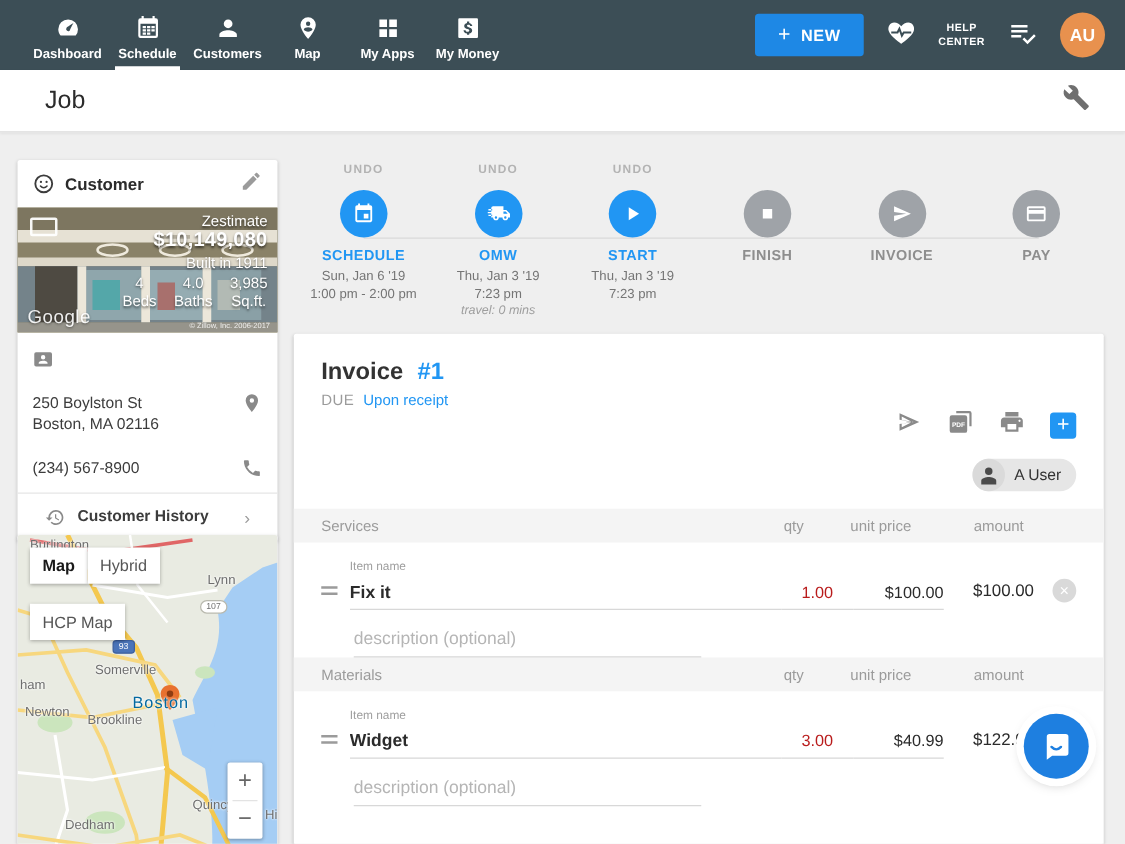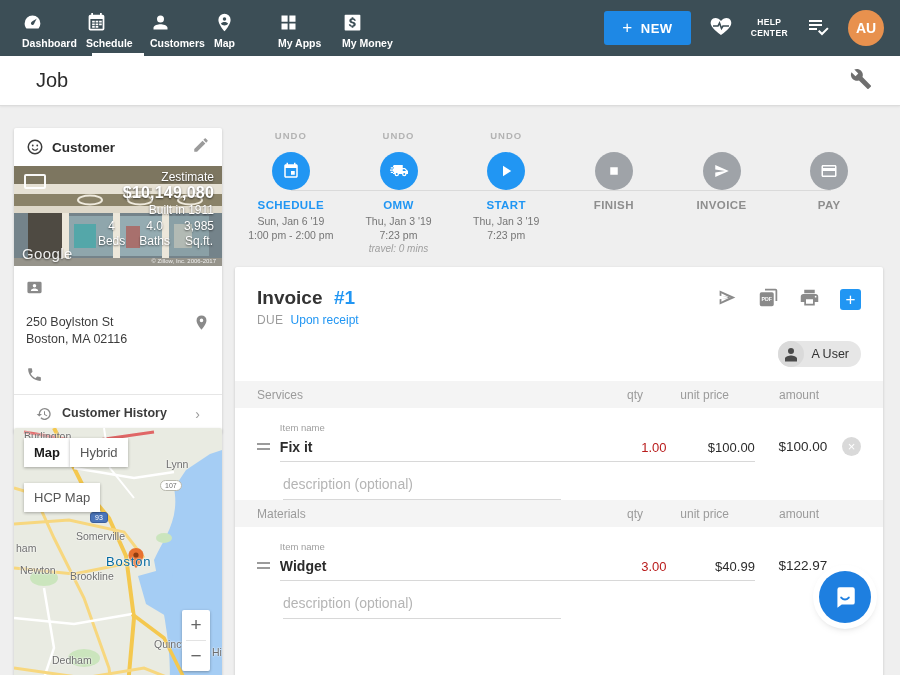--- a/index.html
+++ b/index.html
@@ -4,21 +4,21 @@
 <style>
   * { margin:0; padding:0; box-sizing:border-box; }
   html,body { width:900px; height:675px; overflow:hidden; background:#EFEFEF;
     font-family:"Liberation Sans", sans-serif; }
   #app { position:relative; width:900px; height:675px; }
 
   
   .topnav { position:absolute; top:0; left:0; width:900px; height:56px;
     background:#3C4E56; display:flex; align-items:stretch; }
   .nav-items { display:flex; margin-left:22px; }
-  .nav-item { width:64px; display:flex; flex-direction:column; align-items:flex-start;
+  .nav-item { width:64px; display:flex; flex-direction:column; align-items:center;
     justify-content:center; gap:4px; color:#fff; cursor:pointer; position:relative; padding-top:4px; }
   .nav-item svg { width:21px; height:21px; fill:#fff; }
   .nav-item .nav-label { font-size:10.5px; font-weight:bold; white-space:nowrap; }
   .nav-item.active::after { content:""; position:absolute; bottom:0; left:6px; right:6px;
     height:3px; background:#fff; }
   .nav-right { margin-left:auto; display:flex; align-items:center; gap:18px; padding-right:16px; }
   .new-btn { background:#1E88E5; color:#fff; border:none; border-radius:3px;
     height:34px; padding:0 18px; font-size:13px; font-weight:bold; letter-spacing:.5px;
     display:flex; align-items:center; gap:8px; cursor:pointer; }
   .new-btn .plus { font-size:17px; font-weight:normal; }
@@ -106,21 +106,21 @@
   .tl-circle svg { width:18px; height:18px; fill:#fff; }
   .tl-label { margin-top:9px; font-size:11.5px; font-weight:bold; letter-spacing:.4px; }
   .tl-step.done .tl-label { color:#2196F3; }
   .tl-step.todo .tl-label { color:#8E8E8E; }
   .tl-sub { margin-top:3px; font-size:10.5px; color:#757575; line-height:1.35; text-align:center; }
   .tl-travel { font-size:10px; font-style:italic; color:#9e9e9e; margin-top:1px; }
 
   
   .invoice-card { position:absolute; left:235px; top:267px; width:648px; height:430px; }
   .inv-head { position:relative; padding:20px 22px 14px; }
-  .inv-title-row { display:flex; align-items:flex-start; }
+  .inv-title-row { display:flex; align-items:flex-start;flex-direction:column; }
   .inv-title { font-size:19px; font-weight:bold; color:#333; }
   .inv-number { font-size:19px; font-weight:bold; color:#2196F3; margin-left:7px; }
   .inv-due { margin-top:4px; font-size:12px; }
   .inv-due .due-label { color:#9b9b9b; letter-spacing:.3px; }
   .inv-due .due-value { color:#2196F3; margin-left:4px; cursor:pointer; }
   .inv-actions { margin-left:auto; display:flex; align-items:center; gap:20px; }
   .inv-actions .act { cursor:pointer; }
   .inv-actions svg { width:21px; height:21px; fill:#8a8a8a; }
   .plus-btn { width:21px; height:21px; background:#2196F3; border-radius:3px; color:#fff;
     display:flex; align-items:center; justify-content:center; font-size:17px; cursor:pointer; }
@@ -318,20 +318,21 @@
       <div class="cust-row">
         <span class="txt">
           <span>250 Boylston St</span><br>
           <span>Boston, MA 02116</span>
         </span>
         <svg viewBox="0 0 24 24">
             <path d="M12 2a7 7 0 0 0-7 7c0 5.2 7 13 7 13s7-7.8 7-13a7 7 0 0 0-7-7zm0 9.5a2.5 2.5 0 1 1 0-5 2.5 2.5 0 0 1 0 5z"></path>
           </svg>
       </div>
       <div class="cust-row">
+        <span class="txt">(234) 567-8900</span>
         <svg viewBox="0 0 24 24">
             <path d="M6.62 10.79a15.05 15.05 0 0 0 6.59 6.59l2.2-2.2c.27-.27.67-.36 1.02-.24 1.12.37 2.33.57 3.57.57.55 0 1 .45 1 1V20c0 .55-.45 1-1 1-9.39 0-17-7.61-17-17 0-.55.45-1 1-1h3.5c.55 0 1 .45 1 1 0 1.25.2 2.45.57 3.57.11.35.03.74-.25 1.02l-2.2 2.2z"></path>
           </svg>
       </div>
       <div class="cust-divider"></div>
       <div class="history-row">
         <svg viewBox="0 0 24 24">
             <path d="M13 3a9 9 0 0 0-9 9H1l3.9 3.9L9 12H6a7 7 0 1 1 2.1 5l-1.4 1.4A9 9 0 1 0 13 3zm-1 5v5l4.3 2.5.7-1.2-3.5-2.1V8h-1.5z"></path>
           </svg>
         <span class="history-label">Customer History</span>

